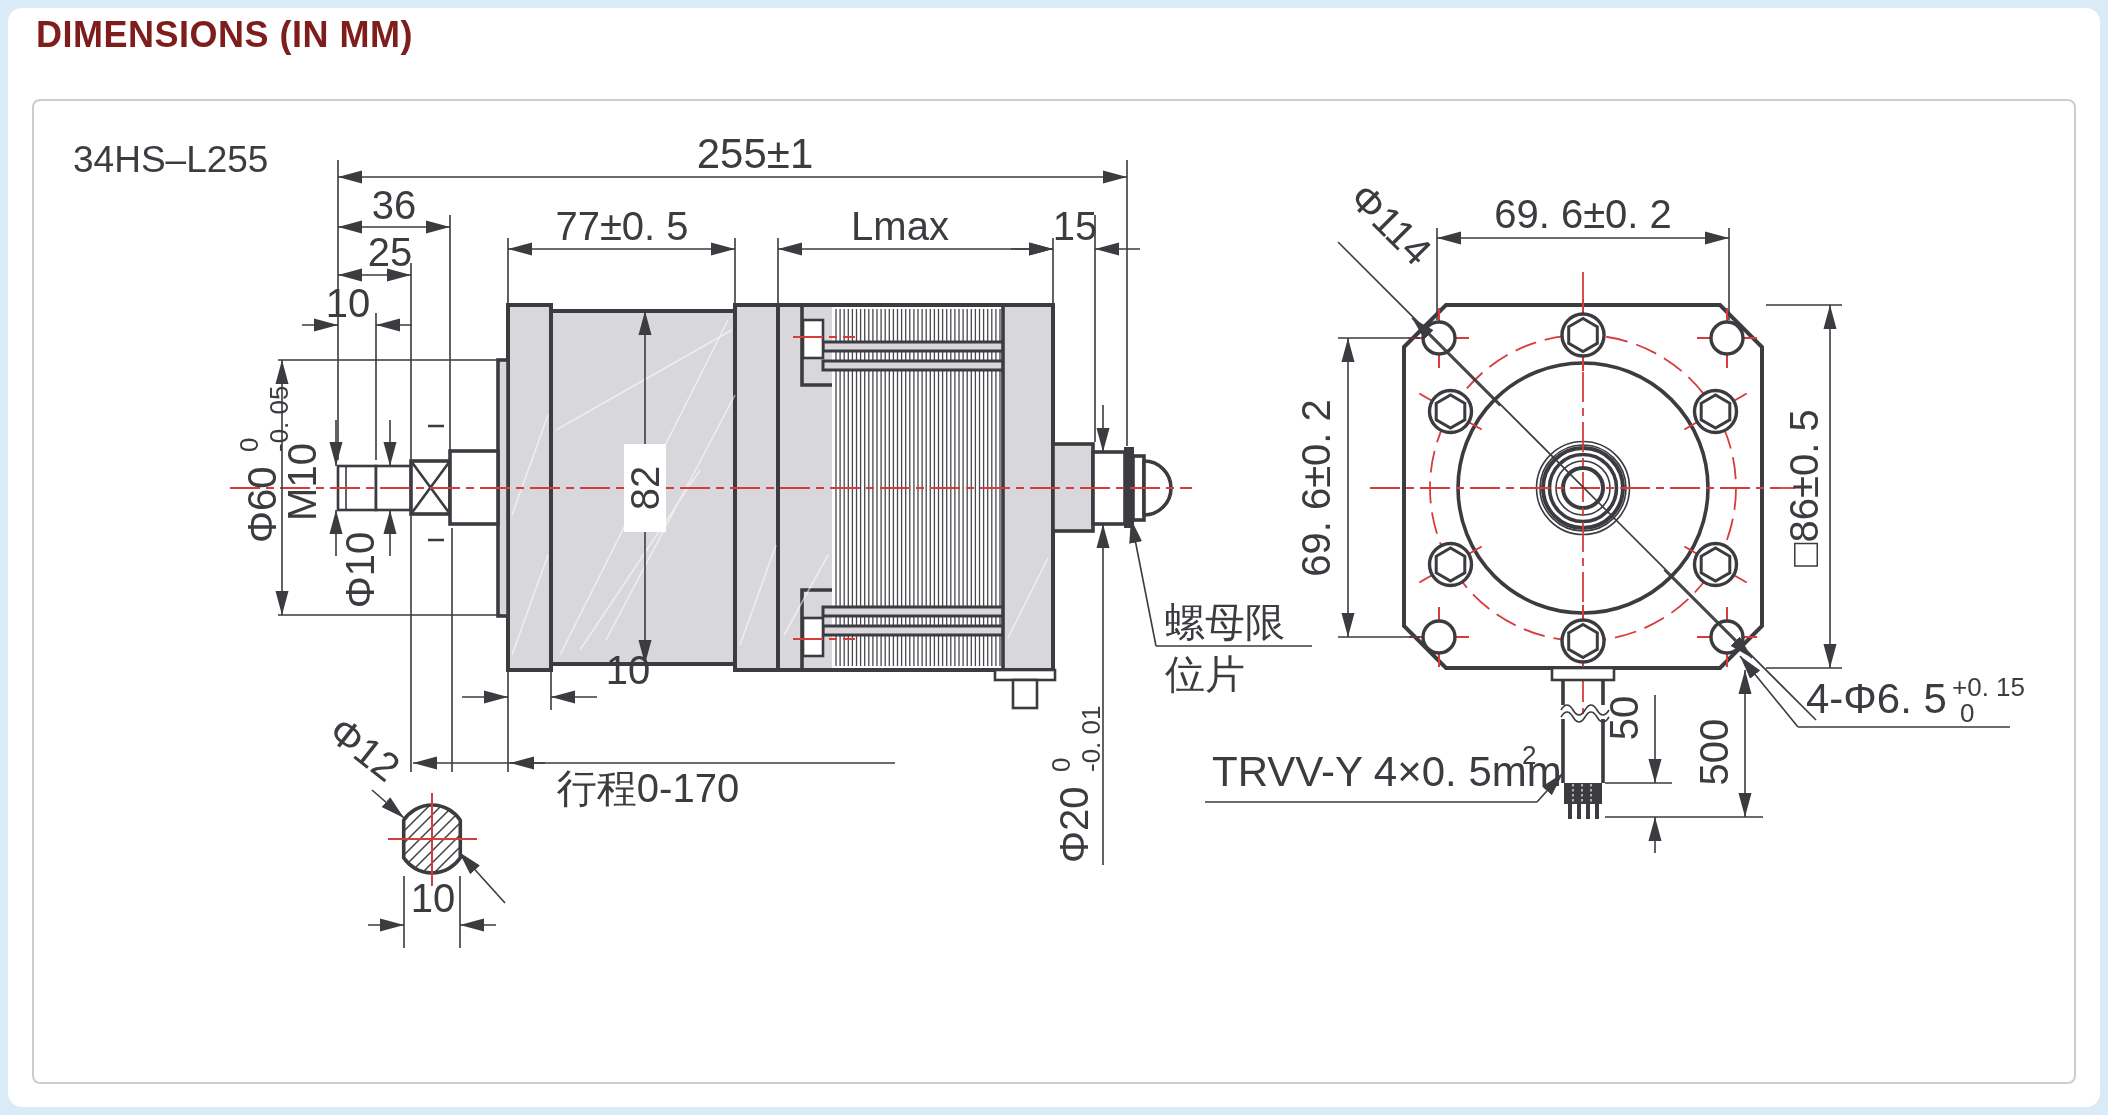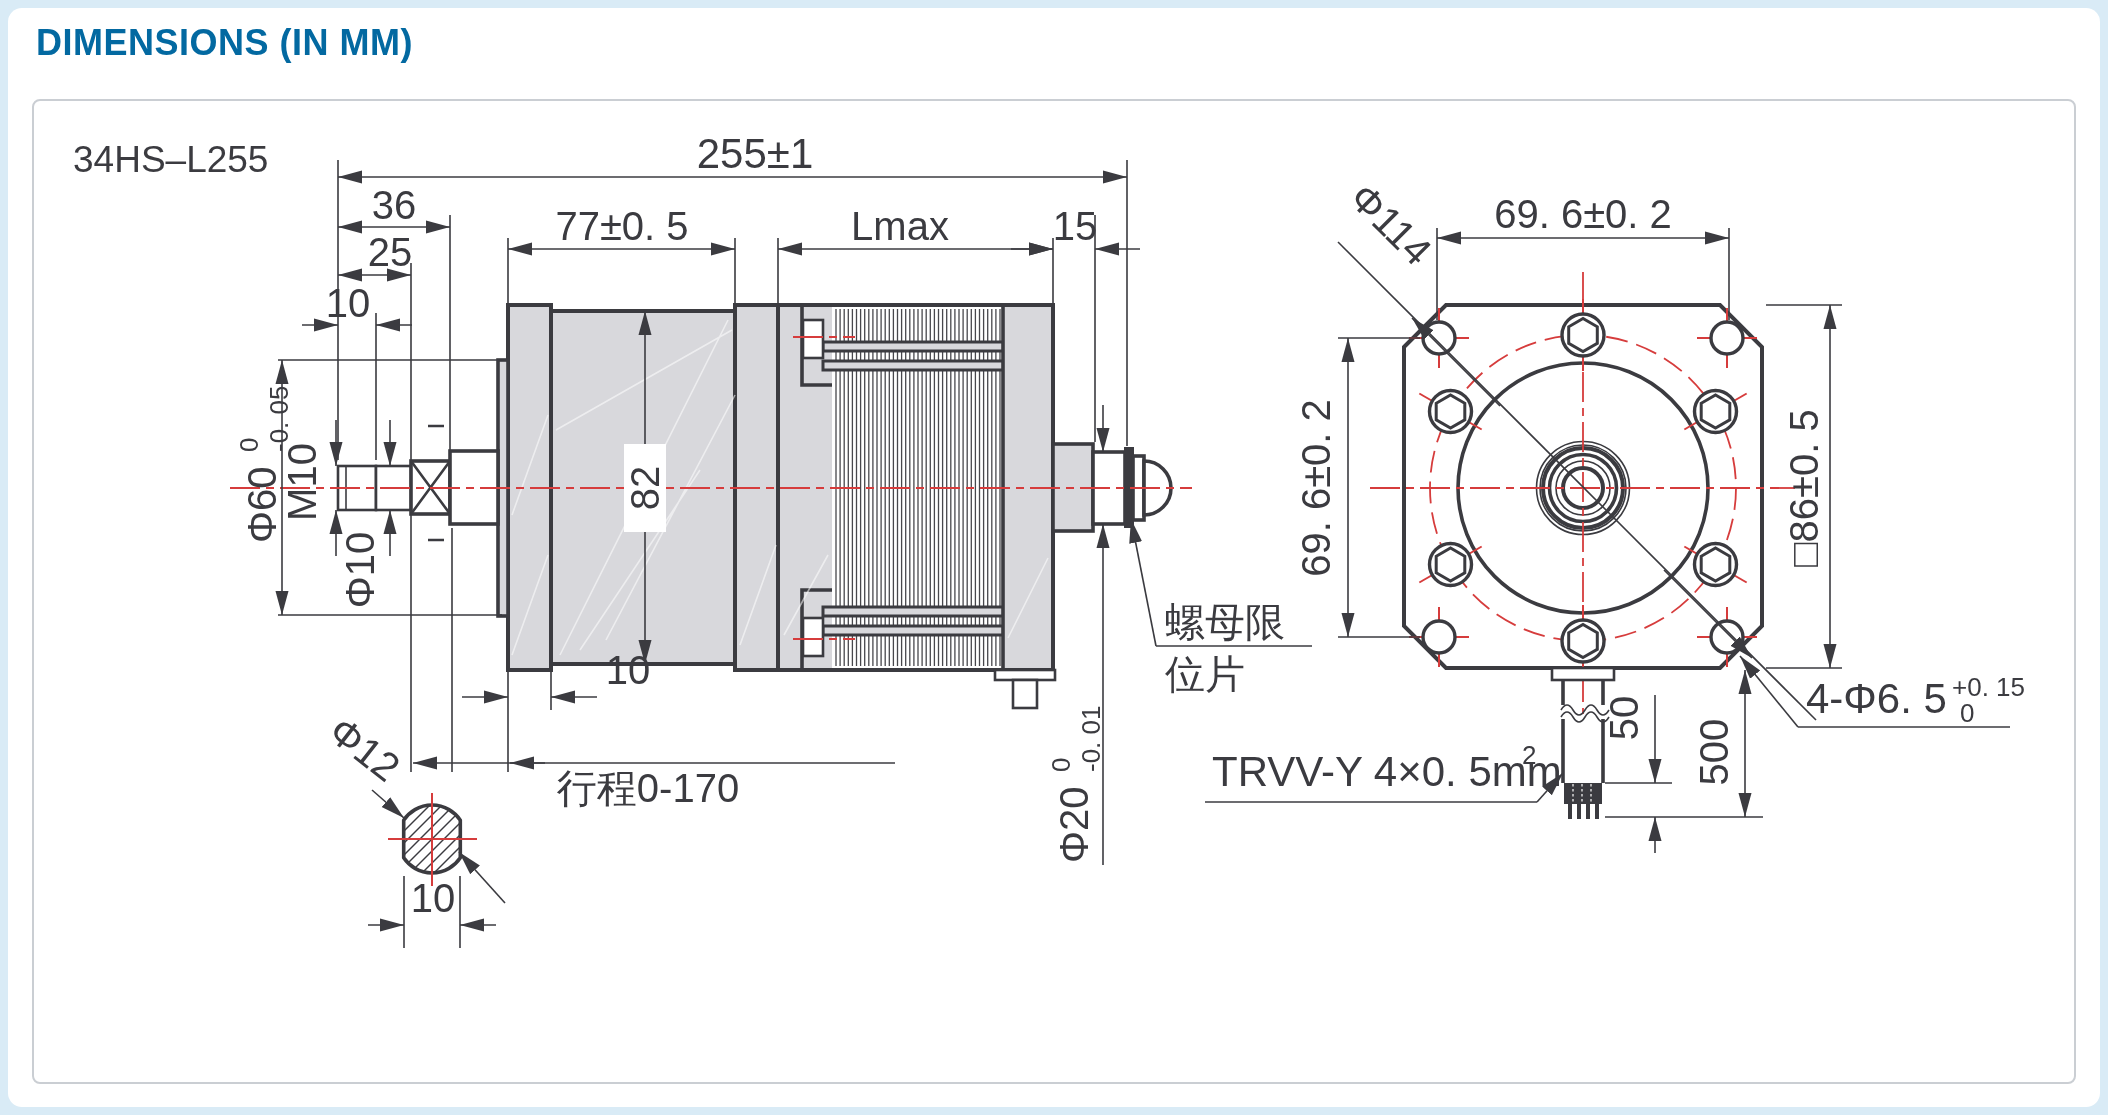--- a/index.html
+++ b/index.html
@@ -9,22 +9,21 @@
     font-family:"Liberation Sans",sans-serif;
     overflow:hidden;
   }
   .card{
     position:absolute;left:8px;top:8px;right:8px;bottom:8px;
     background:#ffffff;border-radius:14px;
   }
   .page-title{
     position:absolute;left:36px;top:14px;
     font-size:36px;font-weight:bold;letter-spacing:0.5px;
-    color:#0369a1;
-    margin-top:8px;
+    color:#7f1d1d;
   }
   .draw-box{
     position:absolute;left:32px;top:99px;width:2044px;height:985px;
     background:#ffffff;border:2px solid #caced3;border-radius:8px;
     box-sizing:border-box;
   }
   svg{position:absolute;left:0;top:0;}
   
   .bold{stroke:#3b3b40;stroke-width:3.6;fill:none;}
   .bold4{stroke:#3b3b40;stroke-width:4;fill:none;}

